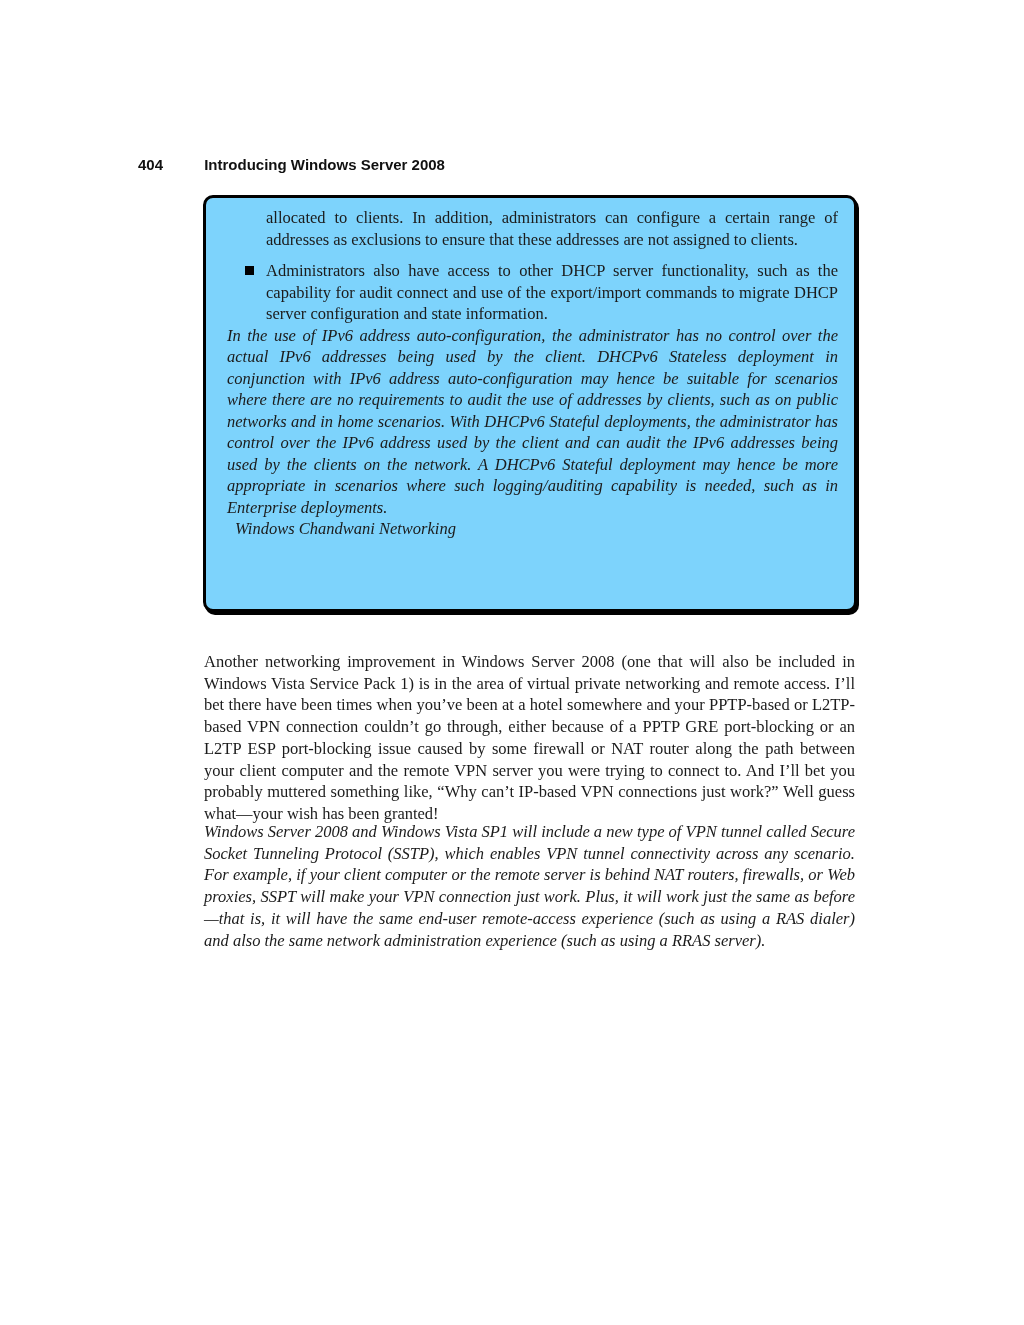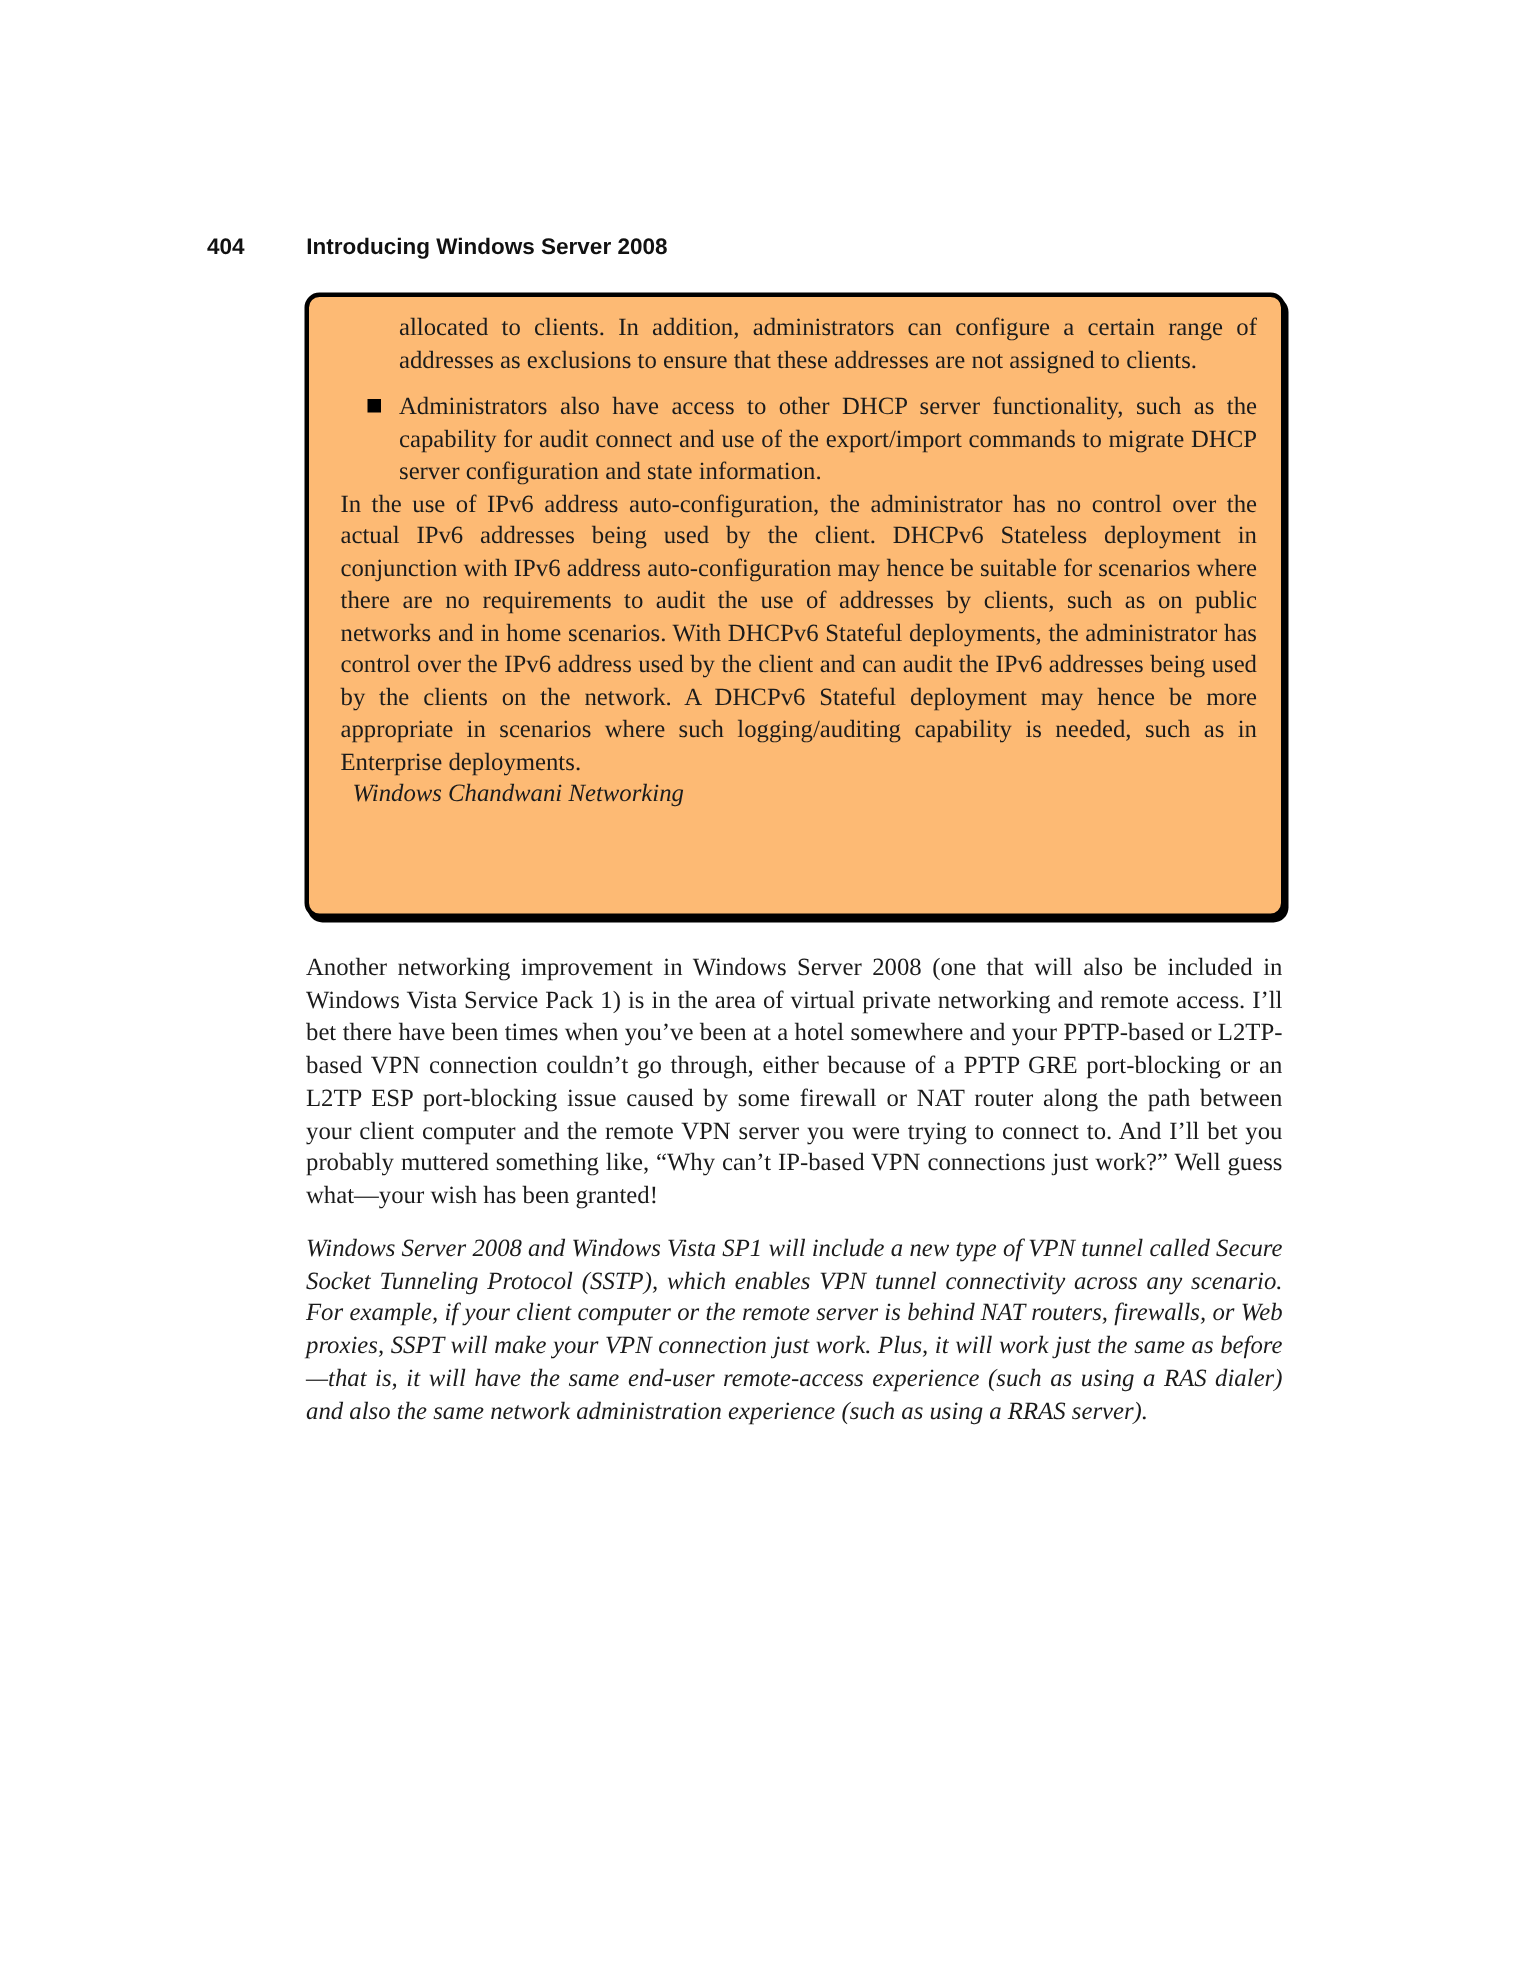--- a/index.html
+++ b/index.html
@@ -35,21 +35,21 @@
   }
   .sidebar-box {
     position: absolute;
     top: 195px;
     left: 203px;
     width: 654px;
     box-sizing: border-box;
     min-height: 417px;
     border: 3px solid #000000;
     border-radius: 10px;
-    background: #fdba74;
+    background: #7dd3fc;
     box-shadow: 2px 3px 0 #000000;
     padding: 9px 16px 14px 21px;
     font-size: 16.5px;
     line-height: 21.5px;
   }
   .box-continuation {
     margin: 0 0 0 39px;
     text-align: justify;
   }
   .bullet-item {
@@ -71,39 +71,40 @@
   .box-heading {
     margin: 9px 0 3px 0;
     font-family: "Liberation Sans", sans-serif;
     font-weight: bold;
     font-size: 17.5px;
     color: #111111;
   }
   .box-body {
     margin: 0;
     text-align: justify;
+    font-style: italic;
   }
   .attribution-name {
     margin: 12px 0 0 0;
     font-style: italic;
   }
   .attribution-title {
     margin: 0 0 0 8px;
     font-style: italic;
   }
   .body-para {
     position: absolute;
     left: 204px;
     width: 651px;
     margin: 0;
     font-size: 16.5px;
     line-height: 21.7px;
     text-align: justify;
   }
-  .body-para.first { top: 634px; }
+  .body-para.first { top: 651px; }
   .body-para.second { top: 821px; font-style: italic; }
 </style>
 </head>
 <body>
 
 <div class="page">
 
   <header class="running-head">
     <span class="folio">404</span>
     <span class="head-title">Introducing Windows Server 2008</span>

